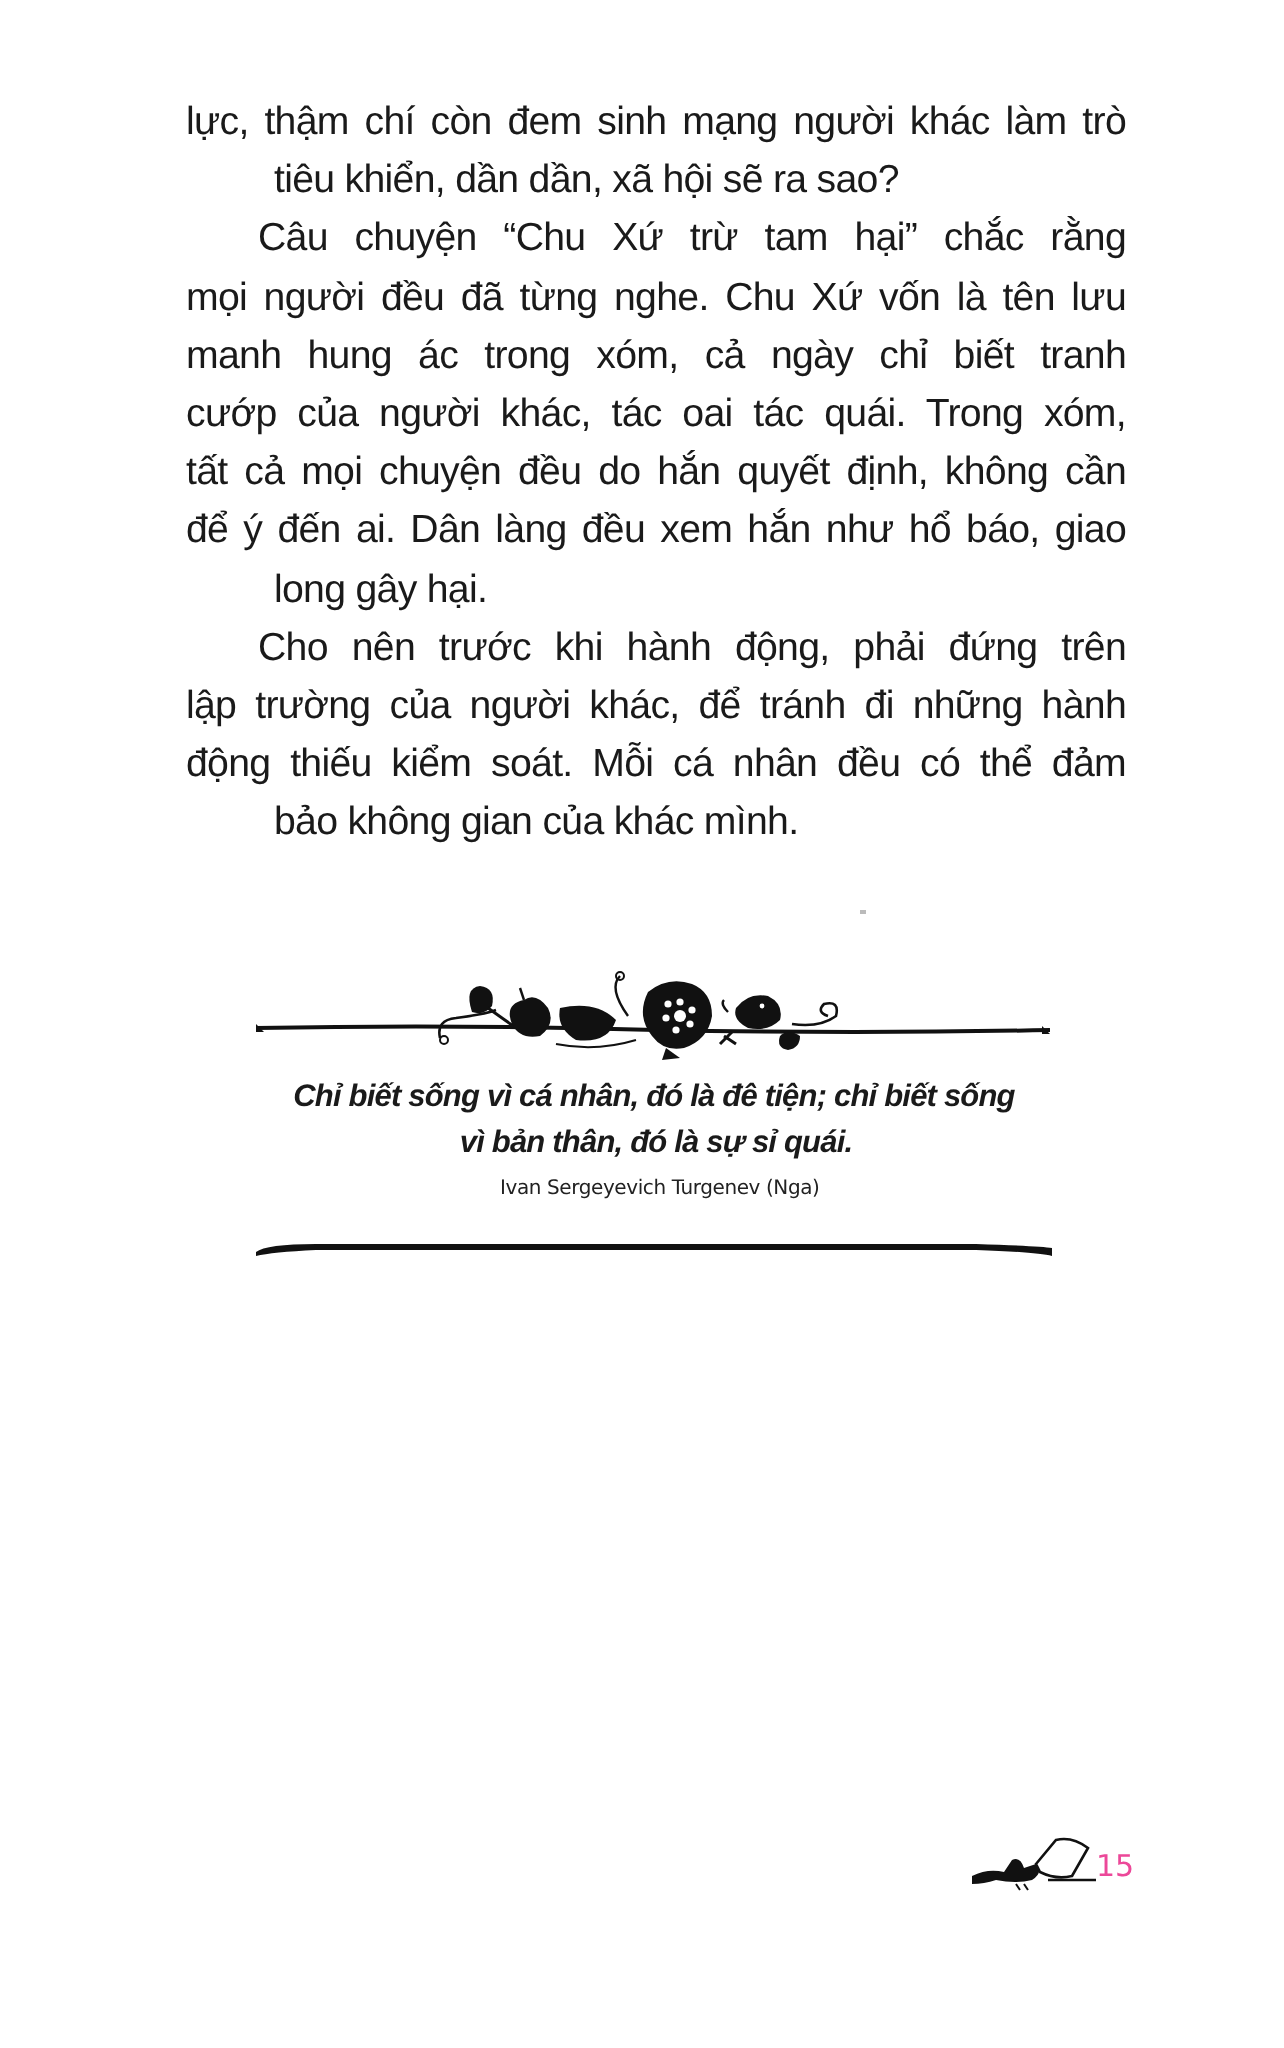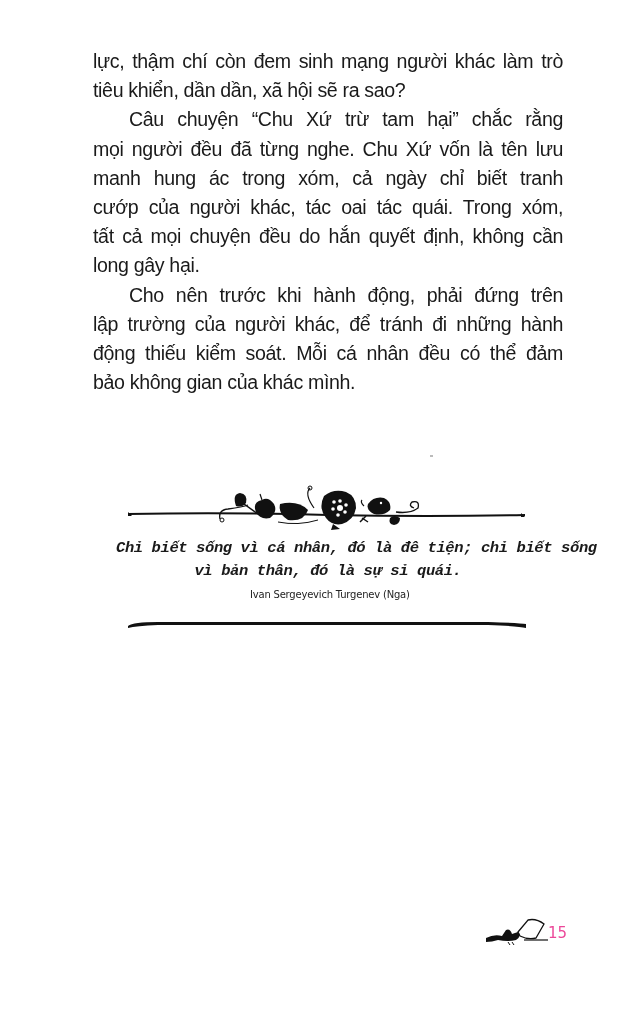--- a/index.html
+++ b/index.html
@@ -5,26 +5,26 @@
   html, body { margin: 0; padding: 0; background: #ffffff; }
   body { width: 642px; height: 1024px; position: relative; overflow: hidden; }
   .page { position: absolute; left: 0; top: 0; width: 642px; height: 1024px; background: #fff; }
   .body-text {
     position: absolute; left: 93px; top: 47px; width: 470px;
     font-family: Liberation Sans, sans-serif;
     font-size: 19.6px; line-height: 29.2px; color: #1a1a1a;
     letter-spacing: -0.35px;
   }
   .line { display: block; white-space: nowrap; text-align: justify; text-align-last: justify; height: 29.2px; }
-  .line.last { text-align-last: left; }
+  .line.last { text-align-last: left; margin-left: 44px; }
   .line.indent { padding-left: 36px; }
   .ornament { position: absolute; left: 128px; top: 482px; width: 397px; height: 50px; }
   .quote {
     position: absolute; left: 118px; top: 537px; width: 420px;
-    font-family: Liberation Mono, monospace;
+    font-family: Liberation Sans, sans-serif;
     font-style: italic; font-weight: bold; font-size: 15.5px; line-height: 23px;
     color: #1a1a1a; text-align: center; letter-spacing: -0.4px;
   }
   .quote .q1 { display: block; white-space: nowrap; margin-left: -2px; }
   .quote .q2 { display: block; white-space: nowrap; }
   .author {
     position: absolute; left: 250px; top: 589px; width: 290px;
     font-family: "DejaVu Sans", "Liberation Sans", sans-serif;
     font-size: 10px; color: #222; letter-spacing: -0.2px; white-space: nowrap;
   }
@@ -45,20 +45,21 @@
   <div class="body-text">
 
     <span class="line">lực, thậm chí còn đem sinh mạng người khác làm trò</span>
     <span class="line last">tiêu khiển, dần dần, xã hội sẽ ra sao?</span>
 
     <span class="line indent">Câu chuyện “Chu Xứ trừ tam hại” chắc rằng</span>
     <span class="line">mọi người đều đã từng nghe. Chu Xứ vốn là tên lưu</span>
     <span class="line">manh hung ác trong xóm, cả ngày chỉ biết tranh</span>
     <span class="line">cướp của người khác, tác oai tác quái. Trong xóm,</span>
     <span class="line">tất cả mọi chuyện đều do hắn quyết định, không cần</span>
+    <span class="line">để ý đến ai. Dân làng đều xem hắn như hổ báo, giao</span>
     <span class="line last">long gây hại.</span>
 
     <span class="line indent">Cho nên trước khi hành động, phải đứng trên</span>
     <span class="line">lập trường của người khác, để tránh đi những hành</span>
     <span class="line">động thiếu kiểm soát. Mỗi cá nhân đều có thể đảm</span>
     <span class="line last">bảo không gian của khác mình.</span>
   </div>
 
   <span class="speck" style="left:430px;top:455px;"></span>
 

